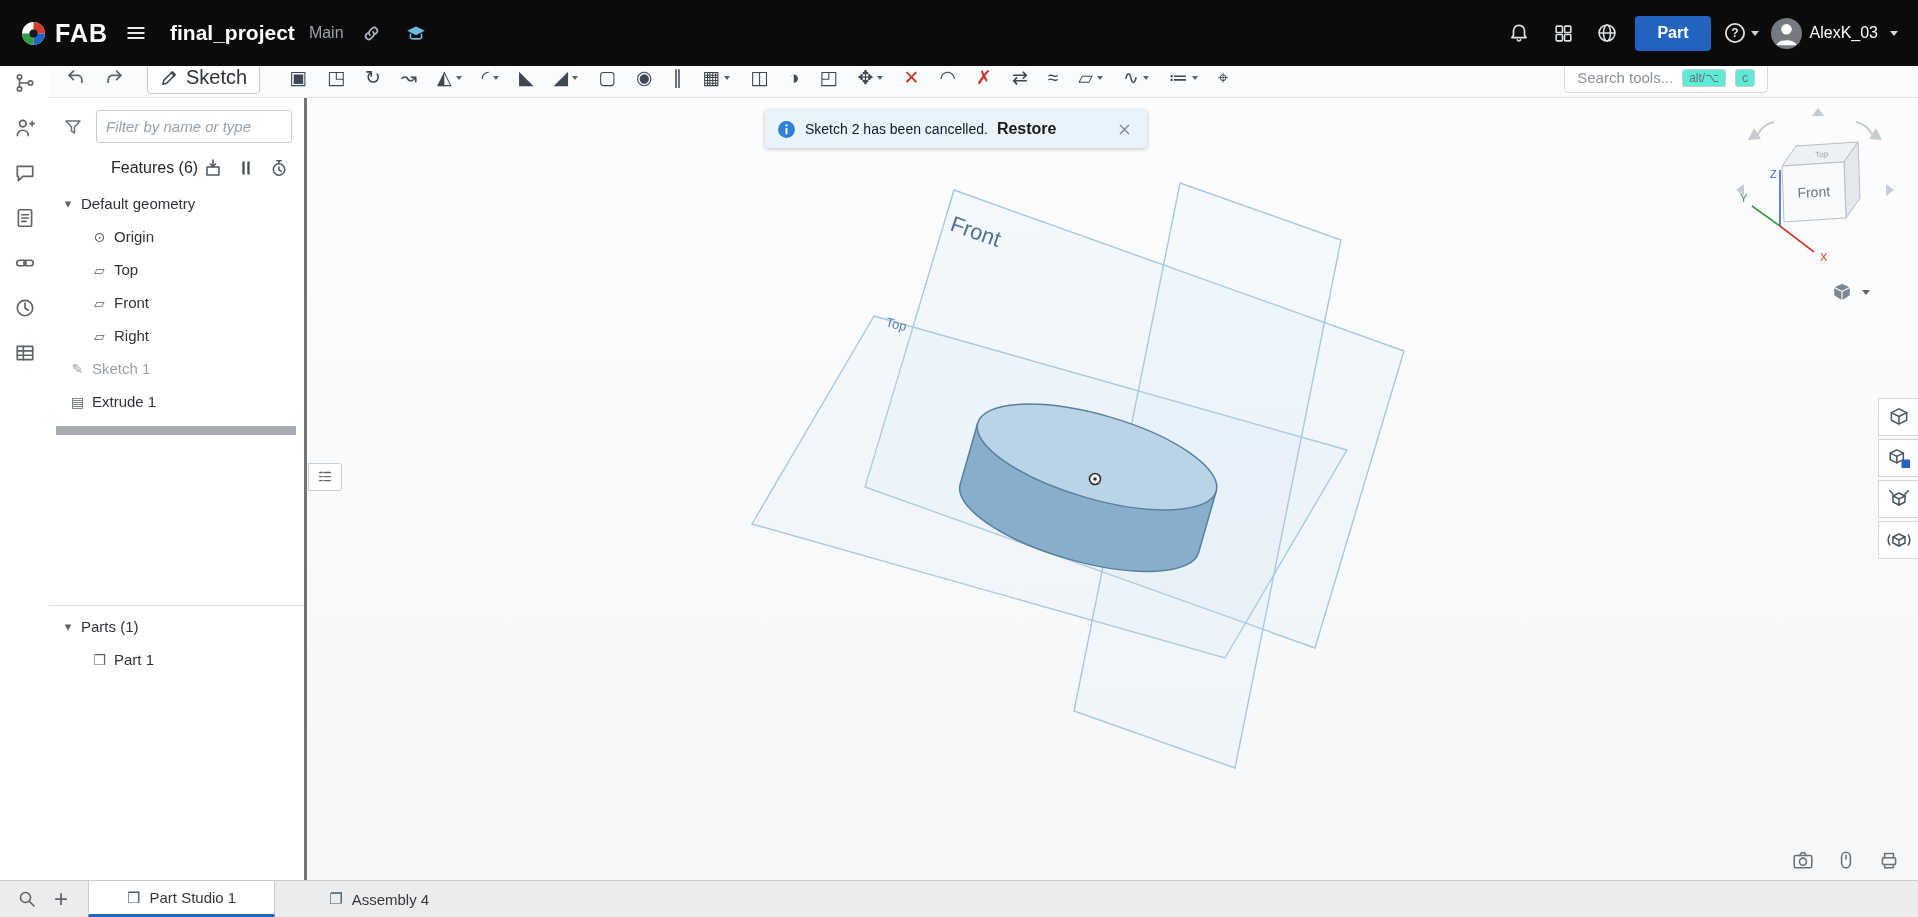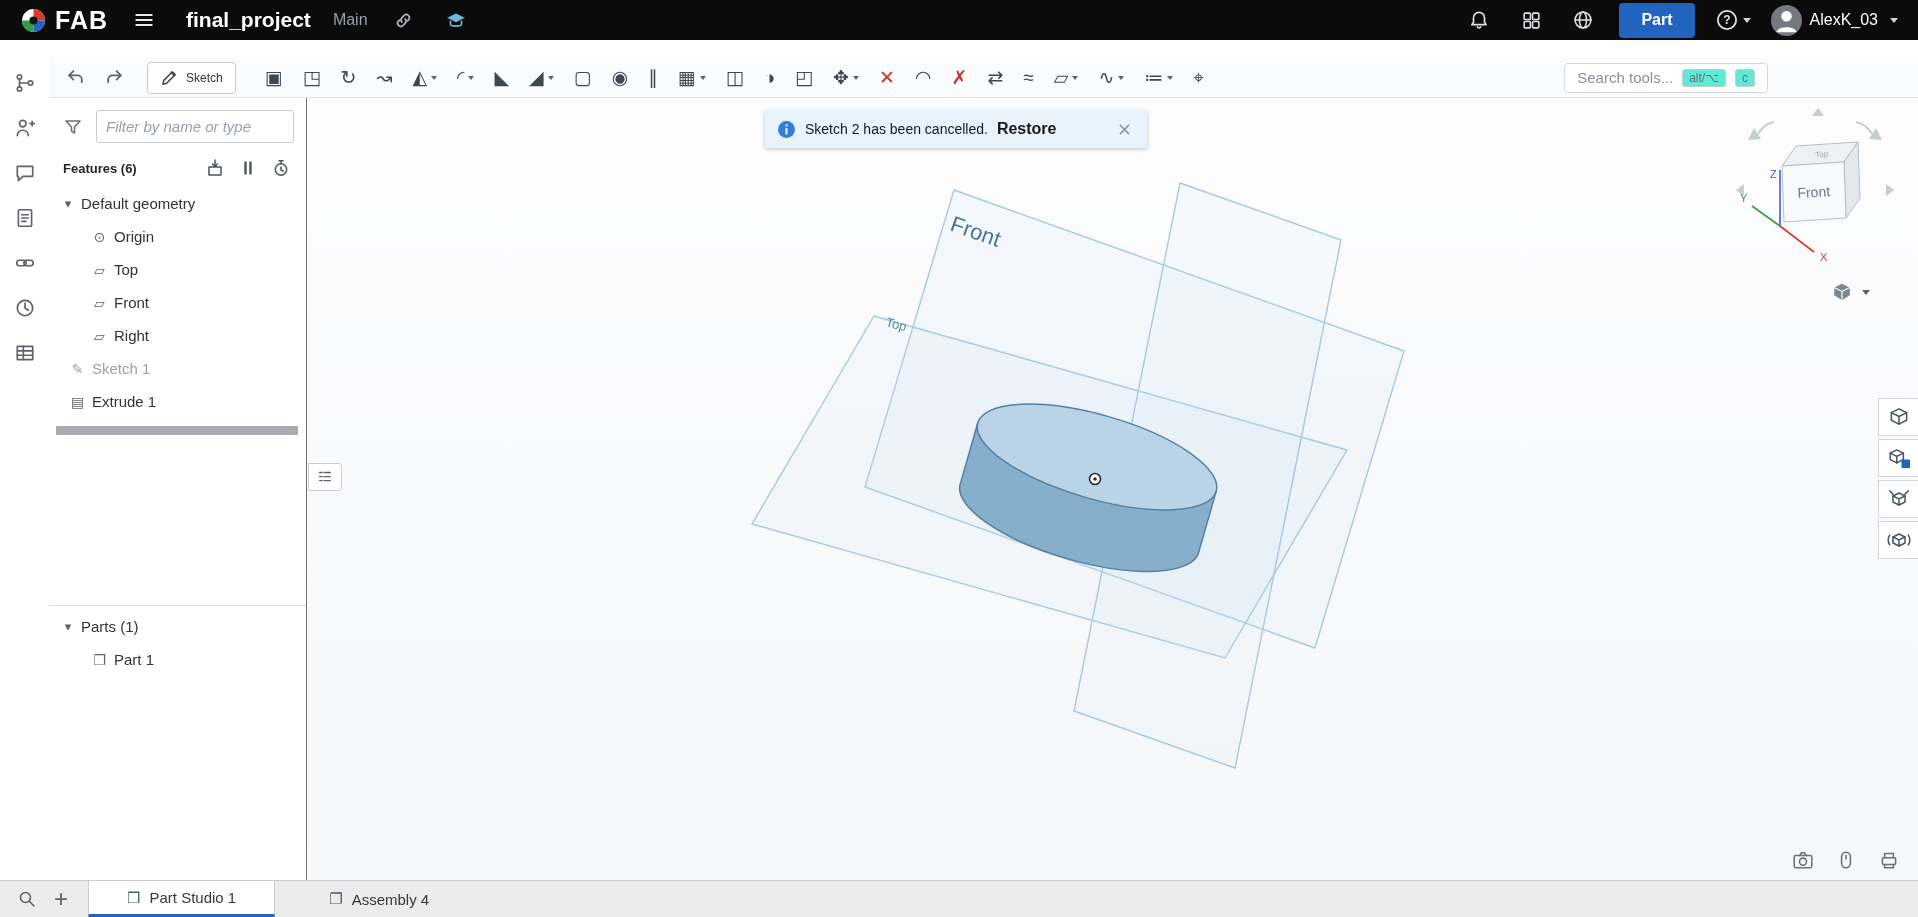--- a/index.html
+++ b/index.html
@@ -8,22 +8,22 @@
     position: relative;
     font-family: "Liberation Sans", "DejaVu Sans", sans-serif;
     background: #fff; color: #2f3338; font-size: 15px;
   }
   button { background: none; border: none; cursor: pointer; font: inherit; color: inherit; }
   svg { display: block; }
   .ic { stroke-linecap: round; stroke-linejoin: round; fill: none; }
 
   
   .topbar {
-    position: absolute; top: 0; left: 0; right: 0; height: 40px;
-    background: #0b0b0c; display: flex; align-items: center; padding: 0 20px; gap: 20px; z-index: 20;
+    position: absolute; top: 0; left: 0; right: 0; height: 66px;
+    background: #0b0b0c; display: flex; align-items: center; padding: 0 20px; gap: 12px; z-index: 20;
   }
   .logo { display: flex; align-items: center; gap: 8px; }
   .logo-text { color: #fff; font-weight: 800; font-size: 25px; letter-spacing: 1px; }
   .iconbtn { display: flex; align-items: center; justify-content: center; width: 32px; height: 32px; }
   .doc-title { color: #fff; font-size: 21px; font-weight: 600; margin-left: 6px; }
   .ws-label { color: #9aa0a6; font-size: 16px; margin-left: 2px; }
   .spacer { flex: 1; }
   .share-btn { background: #2264c0; color: #fff; font-size: 16px; font-weight: 600; height: 35px; padding: 0 22px; border-radius: 4px; }
   .caret-down { width: 0; height: 0; border-left: 4.5px solid transparent; border-right: 4.5px solid transparent; border-top: 5.5px solid #cfd2d6; margin-left: 4px; }
   .account { display: flex; align-items: center; gap: 8px; }
@@ -31,47 +31,47 @@
   .uname { color: #fff; font-size: 16px; }
   .helpwrap { display: flex; align-items: center; }
 
   
   .toolbar {
     position: absolute; top: 58px; left: 49px; right: 0; height: 40px;
     background: #fafbfc; border-bottom: 1px solid #e3e5e8;
     display: flex; align-items: center; padding: 0 10px; gap: 7px; z-index: 10;
   }
   .tb-iconbtn { width: 32px; height: 32px; display: flex; align-items: center; justify-content: center; border-radius: 3px; }
-  .sketch-btn { display: flex; align-items: center; gap: 7px; height: 32px; padding: 0 12px; border: 1px solid #c4c9ce; border-radius: 4px; background: #fff; margin: 0 10px; font-size: 12px; color: #2f3338; }
+  .sketch-btn { display: flex; align-items: center; gap: 7px; height: 32px; padding: 0 12px; border: 1px solid #c4c9ce; border-radius: 4px; background: #fff; margin: 0 10px; font-size: 20px; color: #2f3338; }
   .tools { display: flex; align-items: center; gap: 8px; margin-left: 6px; }
   .tbtn { display: flex; align-items: center; height: 32px; padding: 0 6px; border-radius: 3px; }
   .tglyph { font-size: 19px; color: #3f4750; line-height: 1; }
   .tbtn.danger .tglyph { color: #c0392b; }
   .tcaret { display: none; width: 0; height: 0; border-left: 3.5px solid transparent; border-right: 3.5px solid transparent; border-top: 4.5px solid #5f6368; margin-left: 4px; }
   .tbtn.caret .tcaret { display: inline-block; }
   .searchbox { margin-left: auto; margin-right: 140px; display: flex; align-items: center; gap: 9px; border: 1px solid #d4d8db; border-radius: 4px; padding: 5px 12px; color: #8a9097; font-size: 15px; background: #fff; }
   .kbd { border: 1px solid #c6cbd0; border-radius: 3px; padding: 1px 6px; font-size: 12px; color: #6a7076; background: #5eead4; }
 
   
   .leftrail {
     position: absolute; top: 58px; left: 0; width: 49px; bottom: 37px; background: #fff;
     display: flex; flex-direction: column; align-items: center; padding-top: 12px; gap: 19px; z-index: 9;
   }
   .rail-btn { width: 28px; height: 26px; display: flex; align-items: center; justify-content: center; }
 
   
   .sidepanel {
     position: absolute; top: 98px; left: 49px; width: 258px; bottom: 37px; background: #fff;
-    border-right: 1px solid #737373; display: flex; flex-direction: column; z-index: 8;
+    border-right: 3px solid #737373; display: flex; flex-direction: column; z-index: 8;
   }
   .filter-row { display: flex; align-items: center; gap: 9px; padding: 12px 12px 10px 10px; }
   .filter-input { flex: 1; height: 33px; border: 1px solid #c9cdd1; border-radius: 3px; padding: 0 9px; font-size: 15px; color: #2f3338; width: 100%; outline: none; }
   .filter-input::placeholder { font-style: italic; color: #98a0a8; }
   .features-header { display: flex; align-items: center; padding: 4px 14px 8px 14px; }
-  .fh-label { font-weight: 700; font-size: 13px; color: #24282c; }
+  .fh-label { font-weight: 400; font-size: 16px; color: #24282c; margin-left: 48px; }
   .fh-icons { margin-left: auto; display: flex; gap: 11px; }
   .fh-icons button { width: 22px; height: 22px; display: flex; align-items: center; justify-content: center; }
   .trow { display: flex; align-items: center; gap: 6px; height: 33px; font-size: 15px; color: #2f3338; cursor: default; }
   .trow[data-level="0"] { padding-left: 12px; }
   .trow[data-level="1"] { padding-left: 20px; }
   .trow[data-level="2"] { padding-left: 42px; }
   .chev { width: 14px; font-size: 13px; color: #5f6368; text-align: center; }
   .tico { width: 17px; text-align: center; font-size: 14px; color: #5f6368; }
   .trow.muted, .trow.muted .tico { color: #9aa0a6; }
   .rollback-bar { height: 9px; background: #a8abaf; margin: 8px 8px 0 7px; border-radius: 1px; }

